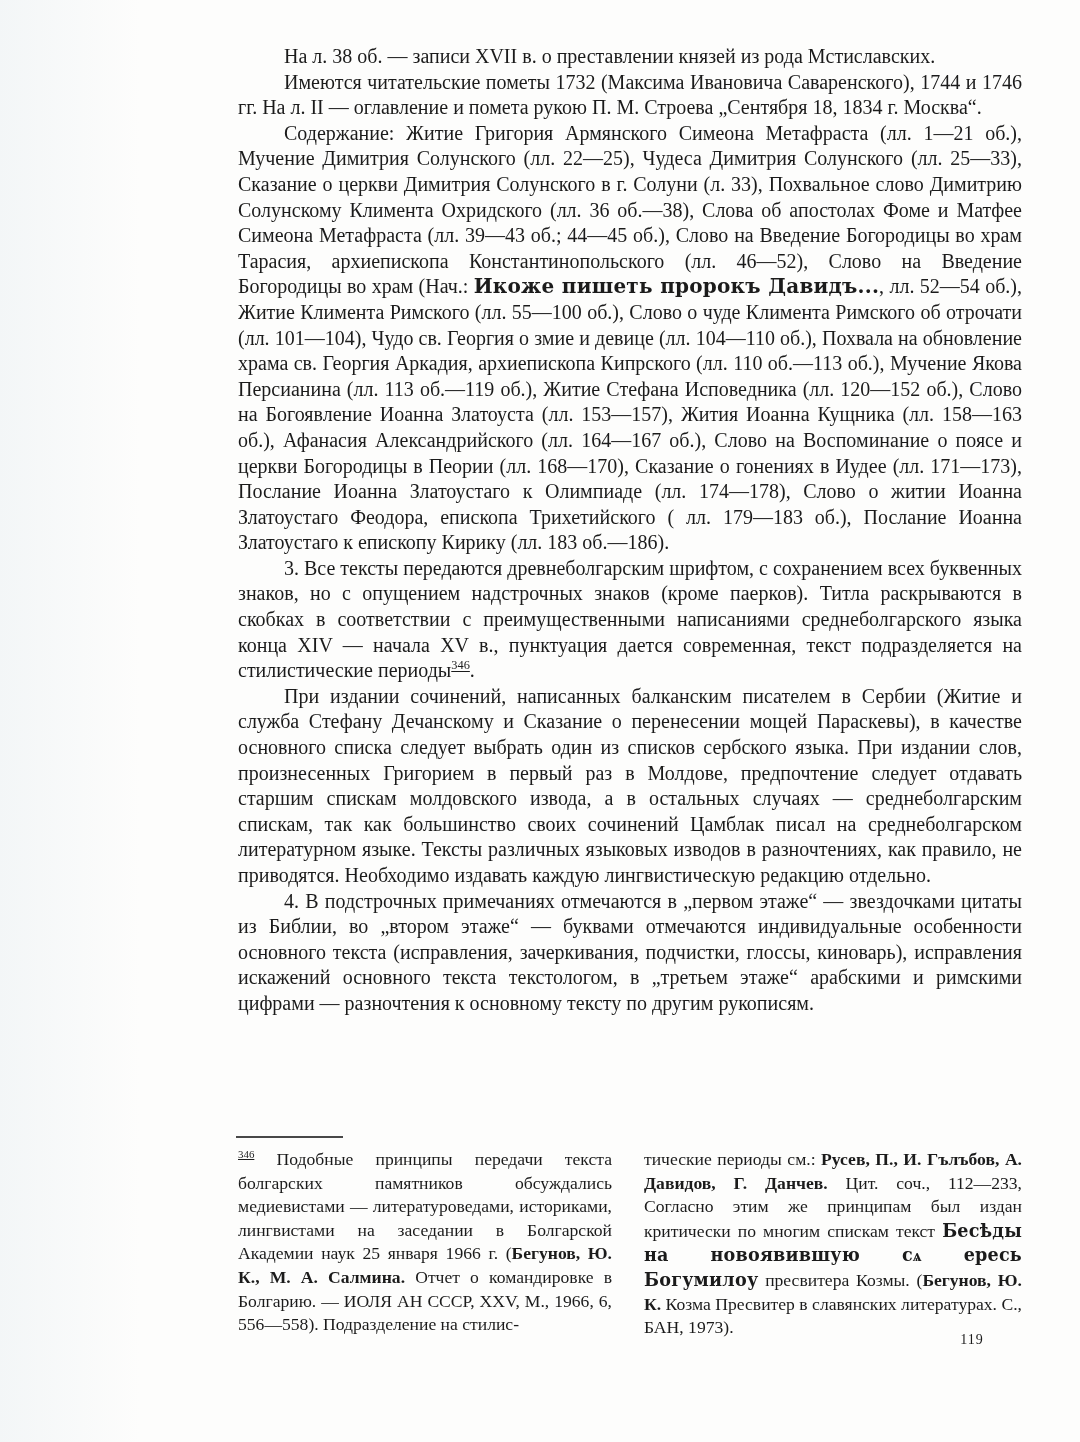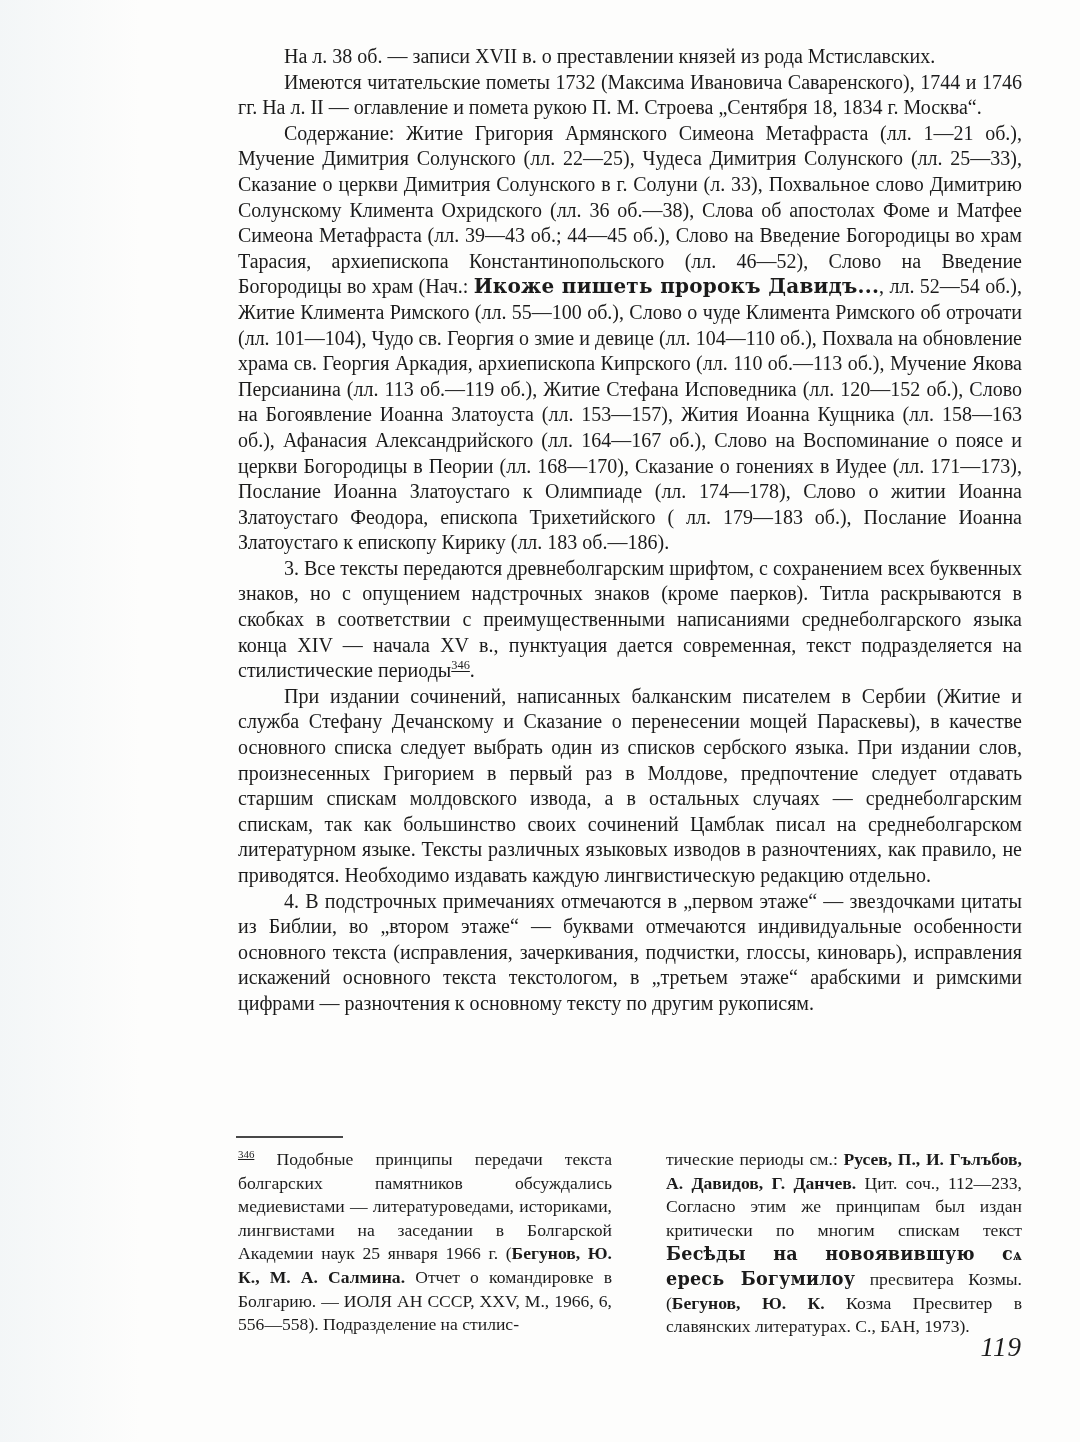--- a/index.html
+++ b/index.html
@@ -54,31 +54,29 @@
     gap: 32px;
   }
   .fn-col {
     font-size: 17.6px;
     line-height: 23.6px;
     text-align: justify;
     flex: 0 0 374px;
   }
   .fn-col.right {
     flex: 1 1 auto;
-    margin-left: 22px;
   }
   .page-number {
     position: absolute;
     top: 1332px;
     left: 922px;
     width: 100px;
-    text-align: right;
-    font-size: 27px;
+    text-align: center;
+    font-size: 14px;
     letter-spacing: 1px;
-    font-style: italic;
   }
   
   .run-n { }
   .run-b { font-weight: bold; }
   .run-sl {
     font-family: "DejaVu Serif", serif;
     font-weight: 700;
     letter-spacing: 0.2px;
   }
   sup.run-sup {

